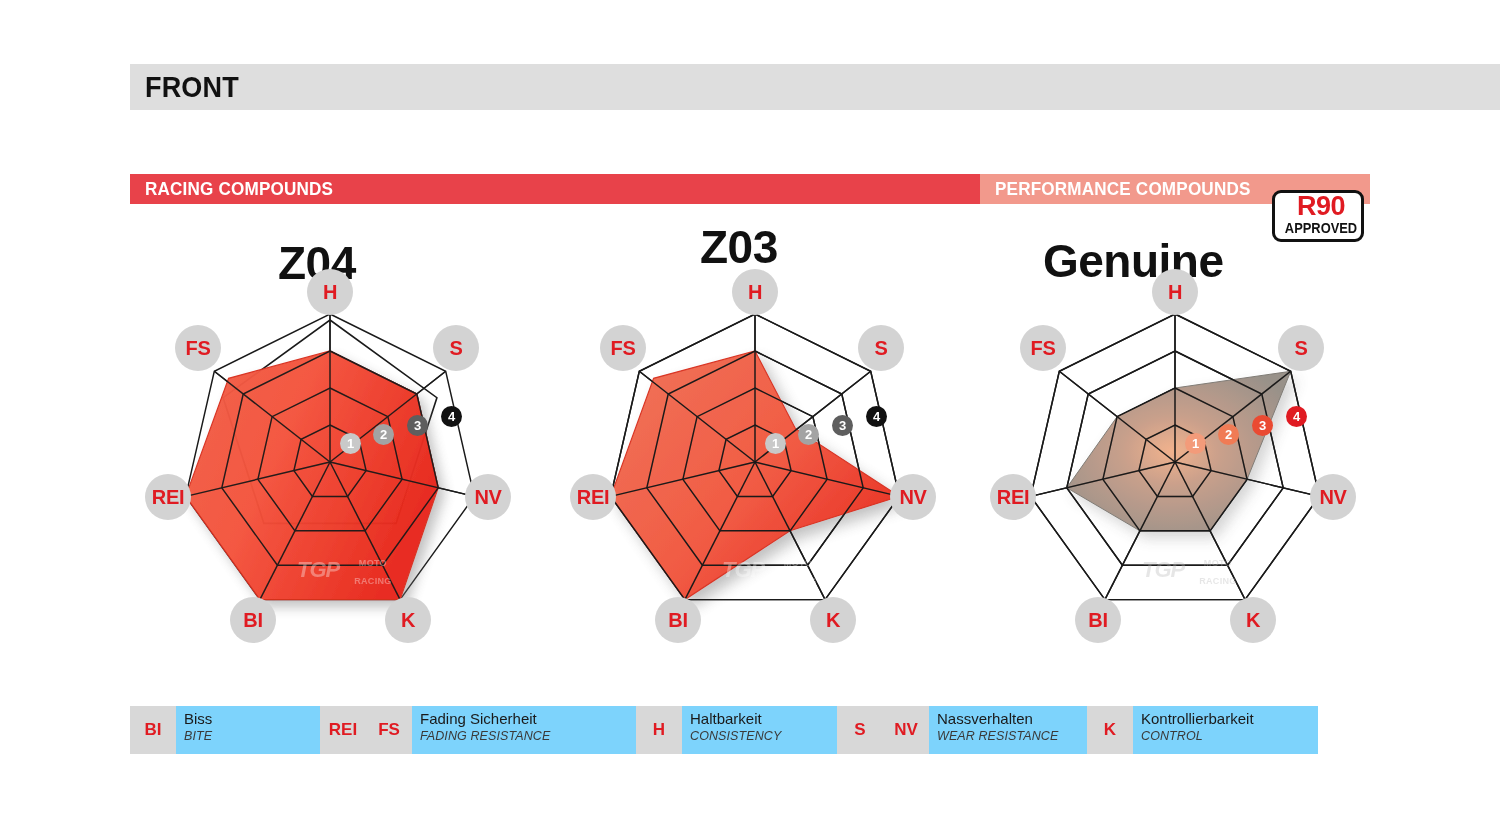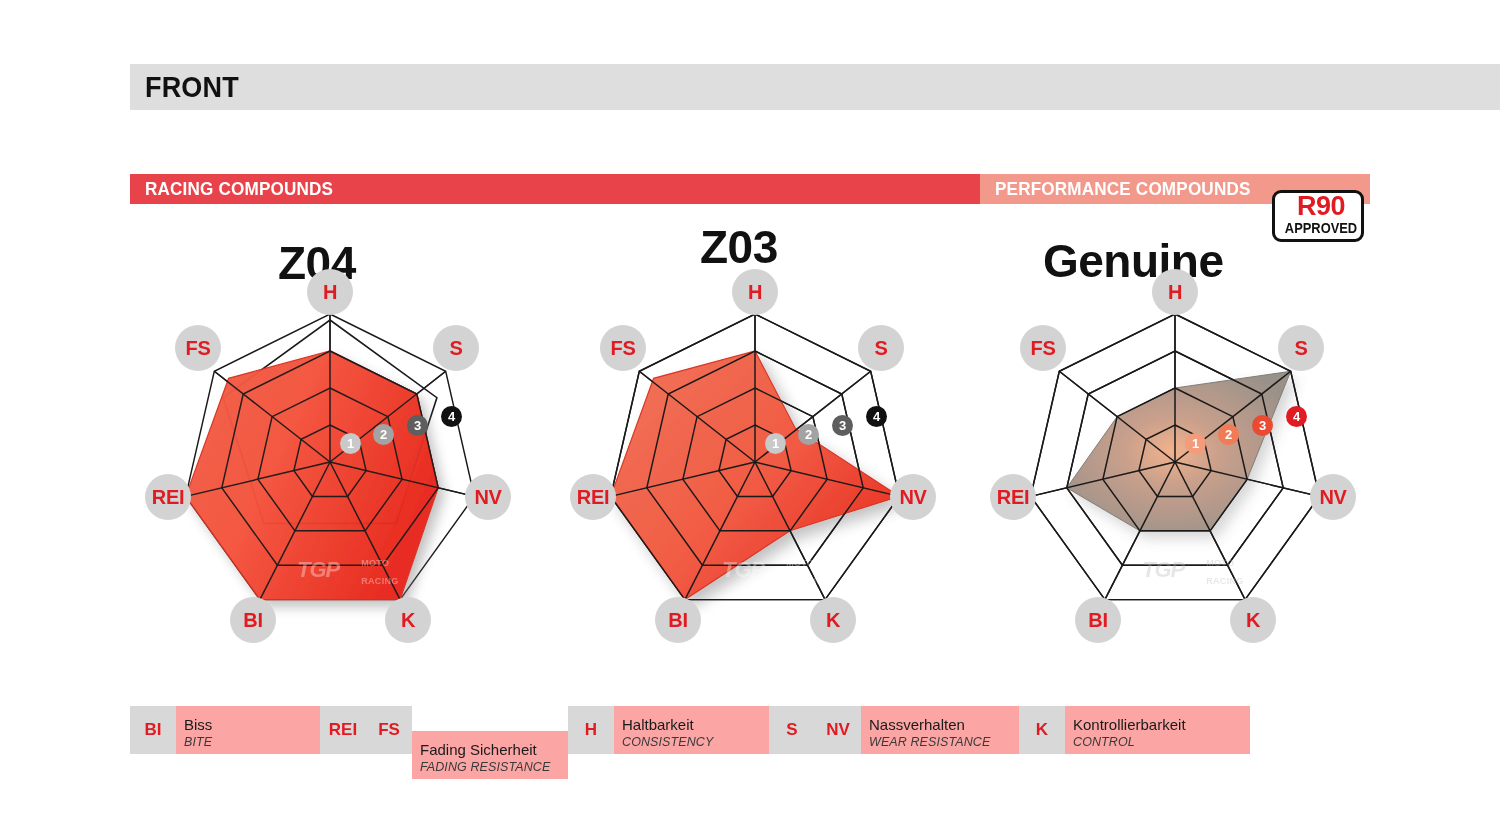--- a/index.html
+++ b/index.html
@@ -79,22 +79,22 @@
     font-size:20px;font-weight:bold;color:#e01b22;
     letter-spacing:-0.3px;
   }
   .scalebadge{
     position:absolute;width:21px;height:21px;border-radius:50%;
     display:flex;align-items:center;justify-content:center;
     font-size:13px;font-weight:bold;color:#fff;
   }
 
   .watermark{
-    position:absolute;display:flex;align-items:center;gap:22px;
-    opacity:.34;pointer-events:none;
+    position:absolute;display:flex;align-items:center;gap:15px;
+    opacity:.34;pointer-events:none;text-align:center;
   }
   .wm-tgp{
     font-size:22px;font-weight:bold;font-style:italic;color:#ffffff;
     letter-spacing:-1px;
   }
   .wm-sub{
     font-size:9px;font-weight:bold;color:#ffffff;line-height:10px;
     letter-spacing:.3px;
   }
   .wm-dark .wm-tgp,.wm-dark .wm-sub{color:#b9b9b9;}
@@ -104,21 +104,21 @@
     position:absolute;left:130px;top:706px;width:1240px;height:48px;
     display:flex;
   }
   .leg-item{display:flex;height:48px;}
   .leg-abbr{
     width:46px;height:48px;background:#d8d8d8;
     display:flex;align-items:center;justify-content:center;
     font-size:17px;font-weight:bold;color:#e01b22;
   }
   .leg-text{
-    background:#fca5a5;height:48px;padding:9px 10px 0 8px;
+    background:#7dd3fc;height:48px;padding:3px 10px 0 8px;
     box-sizing:border-box;
   }
   .leg-de{font-size:15px;color:#1a1a1a;line-height:19px;white-space:nowrap;}
   .leg-en{font-size:12.5px;color:#3a3a3a;line-height:16px;white-space:nowrap;
           letter-spacing:.1px;font-style:italic;}
 </style>
 </head>
 <body>
 
 <div class="page">
@@ -356,21 +356,21 @@
       <div class="leg-text" style="width:144px;">
         <div class="leg-de">Biss</div>
         <div class="leg-en">BITE</div>
       </div>
     </div>
     <div class="leg-item">
       <div class="leg-abbr">REI</div>
     </div>
     <div class="leg-item">
       <div class="leg-abbr">FS</div>
-      <div class="leg-text" style="width:156px;margin-top:25px;">
+      <div class="leg-text" style="width:224px;">
         <div class="leg-de">Fading Sicherheit</div>
         <div class="leg-en">FADING RESISTANCE</div>
       </div>
     </div>
     <div class="leg-item">
       <div class="leg-abbr">H</div>
       <div class="leg-text" style="width:155px;">
         <div class="leg-de">Haltbarkeit</div>
         <div class="leg-en">CONSISTENCY</div>
       </div>

